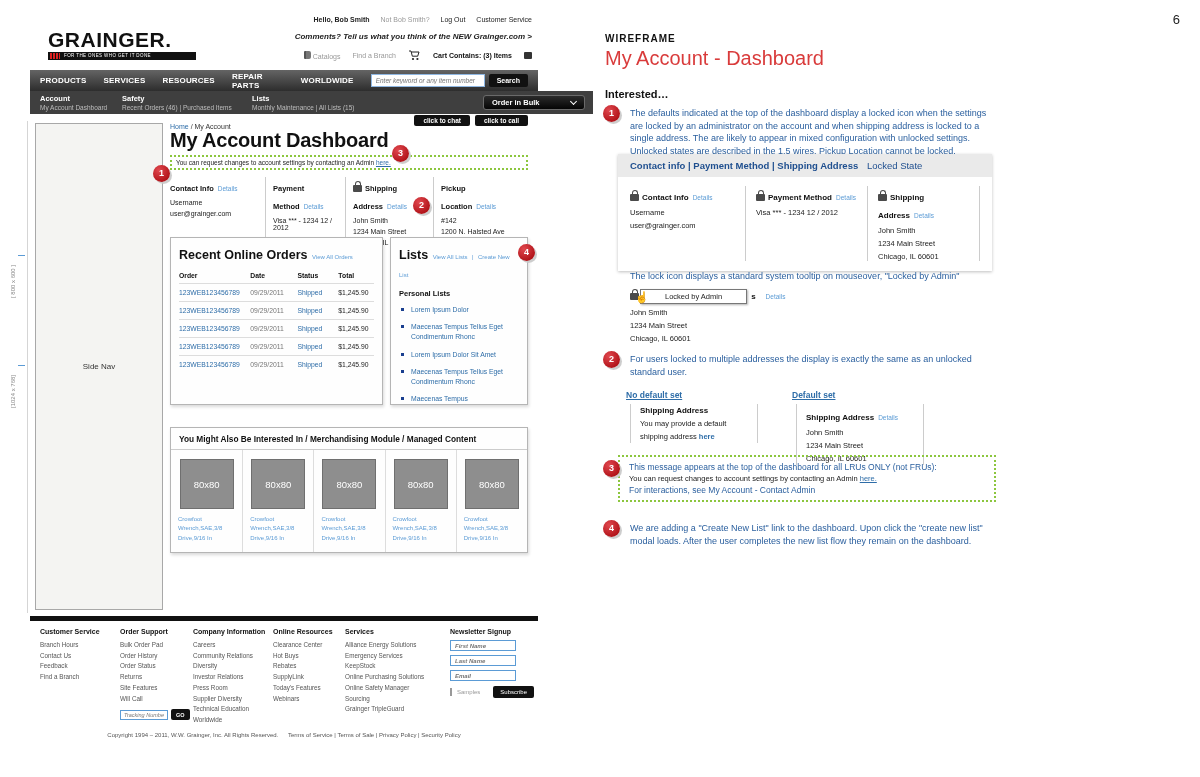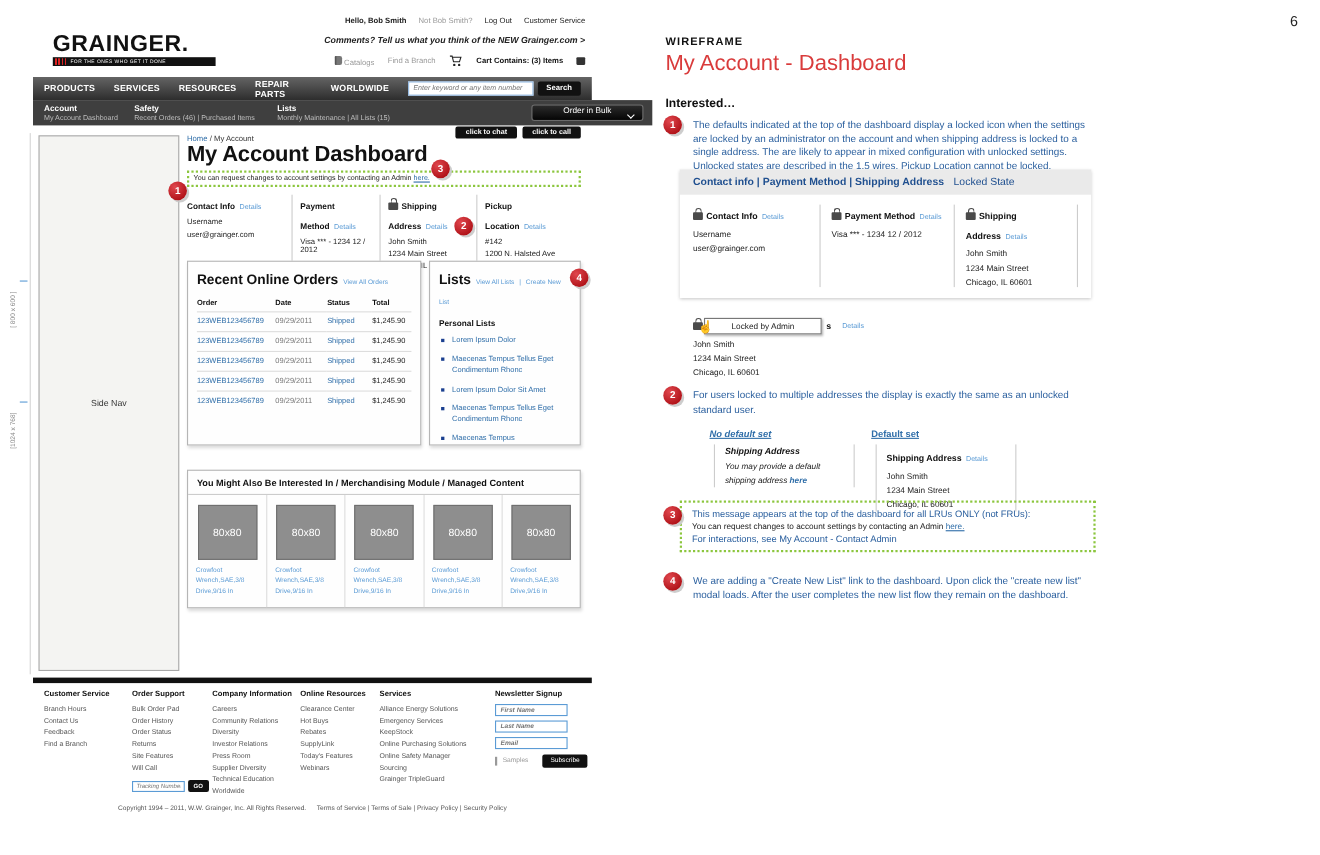--- a/index.html
+++ b/index.html
@@ -46,22 +46,22 @@
   .searchwrap { margin-left:auto; display:flex; align-items:center; gap:4px; }
   .searchwrap input { width:114px; height:13px; border:1px solid #8fb7e2; font-size:6.5px; font-style:italic; padding:0 4px; color:#555; }
   .btn-dark { background:#111; color:#fff; border:none; font-size:7px; font-weight:bold; padding:3px 8px; border-radius:2px; cursor:pointer; font-family:inherit; }
 
   
   .subnav { left:0; top:83px; width:563px; height:23px; background:#3f3f3f; }
   .sn-group { position:absolute; top:3px; }
   .sn-title { color:#fff; font-size:7.5px; font-weight:bold; }
   .sn-sub { color:#bdbdbd; font-size:6.5px; margin-top:1px; }
   .sn-bulk { position:absolute; right:8px; top:4px; width:102px; height:15px; background:linear-gradient(#2b2b2b,#050505);
-    border:1px solid #6a6a6a; border-radius:3px; color:#fff; font-size:7.5px; font-weight:normal;
-    display:flex; align-items:center; padding:0 8px; cursor:pointer;flex-direction:column; }
+    border:1px solid #6a6a6a; border-radius:3px; color:#fff; font-size:7.5px; font-weight:bold;
+    display:flex; align-items:center; padding:0 8px; cursor:pointer; }
   .chev { margin-left:auto; width:5px; height:5px; border-right:1.5px solid #fff; border-bottom:1.5px solid #fff; transform:rotate(45deg); margin-top:-3px; }
 
   
   .guide-v { left:-3px; top:113px; width:1px; height:492px; background:#d5d5d5; }
   .sidenav { left:5px; top:115px; width:128px; height:487px; background:#f4f4f2; border:1px solid #a8a8a8;
     display:flex; align-items:center; justify-content:center; font-size:8px; color:#333; }
   .ruler { position:absolute; font-size:6px; color:#888; transform:rotate(-90deg); transform-origin:left top; white-space:nowrap; }
   .ruler-tick { position:absolute; width:7px; height:1px; background:#5b9bd5; }
 
   .main { left:140px; top:107px; width:358px; }
@@ -452,37 +452,38 @@
       </div>
       <div class="ex-col" style="width:112px">
         <span class="lock"></span><span class="ex-title">Shipping Address</span><span class="details-link">Details</span>
         <div class="ex-line">John Smith</div>
         <div class="ex-line">1234 Main Street</div>
         <div class="ex-line">Chicago, IL 60601</div>
       </div>
     </div>
   </div>
 
+  <div class="anno-p" style="left:30px; top:262px; width:380px;">The lock icon displays a standard system tooltip on mouseover, "Locked by Admin"</div>
   <div class="abs" style="left:30px; top:281px;">
     <div class="tipbox-row">
       <span class="lock" style="margin-top:4px"></span>
       <span class="cursor-hand">☝</span>
       <span class="tooltip">Locked by Admin</span>
       <span class="ex-title" style="margin:3px 0 0 4px">s</span>
       <span class="details-link" style="margin:4px 0 0 10px">Details</span>
     </div>
     <div class="ex-line">John Smith</div>
     <div class="ex-line">1234 Main Street</div>
     <div class="ex-line">Chicago, IL 60601</div>
   </div>
 
   <div class="circle" style="left:3px; top:343px;">2</div>
   <div class="anno-p" style="left:30px; top:345px; width:368px;">For users locked to multiple addresses the display is exactly the same as an unlocked standard user.</div>
 
-  <div class="abs" style="left:45px; top:376px;font-style:italic;">
+  <div class="abs" style="left:26px; top:376px;">
     <span class="ulink">No default set</span>
     <div class="subcol" style="left:4px; top:20px;">
       <div class="ex-title">Shipping Address</div>
       <div class="ex-line">You may provide a default</div>
       <div class="ex-line"><span>shipping address </span><span class="blue-link" style="font-weight:bold">here</span></div>
     </div>
   </div>
   <div class="abs" style="left:192px; top:376px;">
     <span class="ulink">Default set</span>
     <div class="subcol" style="left:4px; top:20px;">

